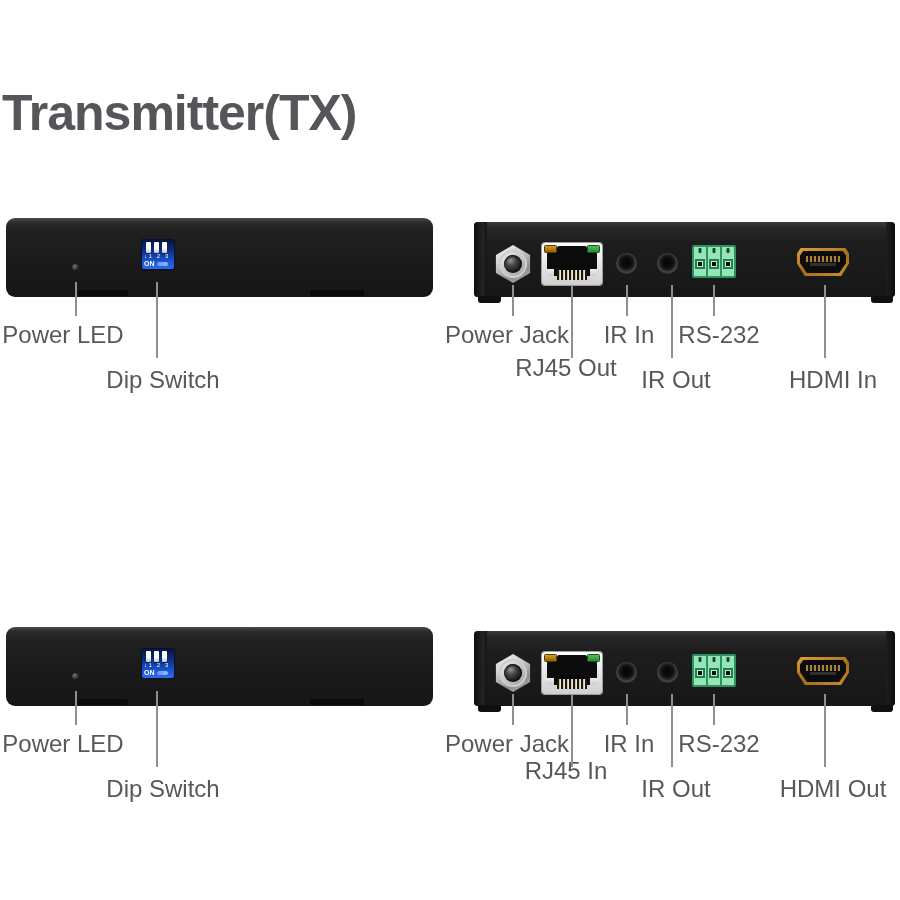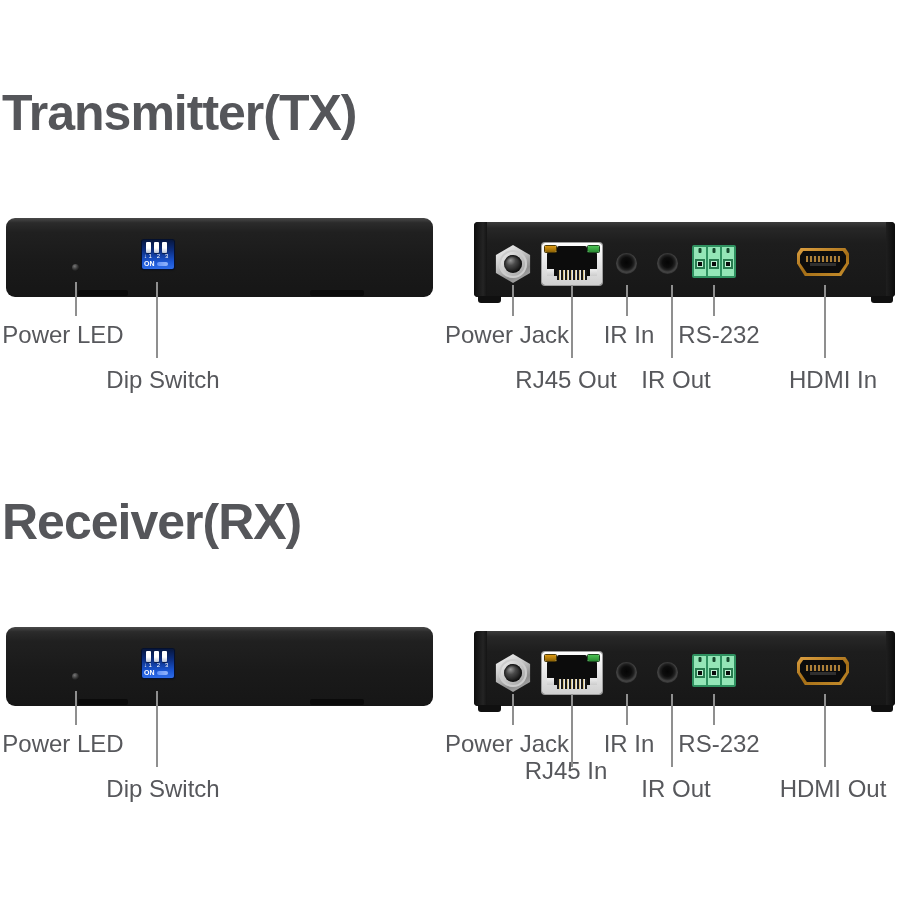--- a/index.html
+++ b/index.html
@@ -196,27 +196,26 @@
     <div class="leader" style="left:626px;top:285px;height:31px"></div>
     <div class="leader" style="left:671px;top:285px;height:73px"></div>
     <div class="leader" style="left:713px;top:285px;height:31px"></div>
     <div class="leader" style="left:824px;top:285px;height:73px"></div>
 
     <div class="lbl" style="left:63px;top:321px">Power LED</div>
     <div class="lbl" style="left:163px;top:366px">Dip Switch</div>
     <div class="lbl" style="left:507px;top:321px">Power Jack</div>
     <div class="lbl" style="left:629px;top:321px">IR In</div>
     <div class="lbl" style="left:719px;top:321px">RS-232</div>
-    <div class="lbl" style="left:566px;top:366px">RJ45 Out</div>
+    <div class="lbl" style="left:566px;top:354px">RJ45 Out</div>
     <div class="lbl" style="left:676px;top:366px">IR Out</div>
     <div class="lbl" style="left:833px;top:366px">HDMI In</div>
   </div>
 
   <div class="section" id="section-rx">
-    <div class="heading">Receiver(RX)</div>
 
     <div class="device front-device">
       <div class="power-led"></div>
       <div class="dip">
         <div class="dip-handles">
           <span class="dip-handle"></span>
           <span class="dip-handle"></span>
           <span class="dip-handle"></span>
         </div>
         <div class="dip-numbers">↓1 2 3</div>

